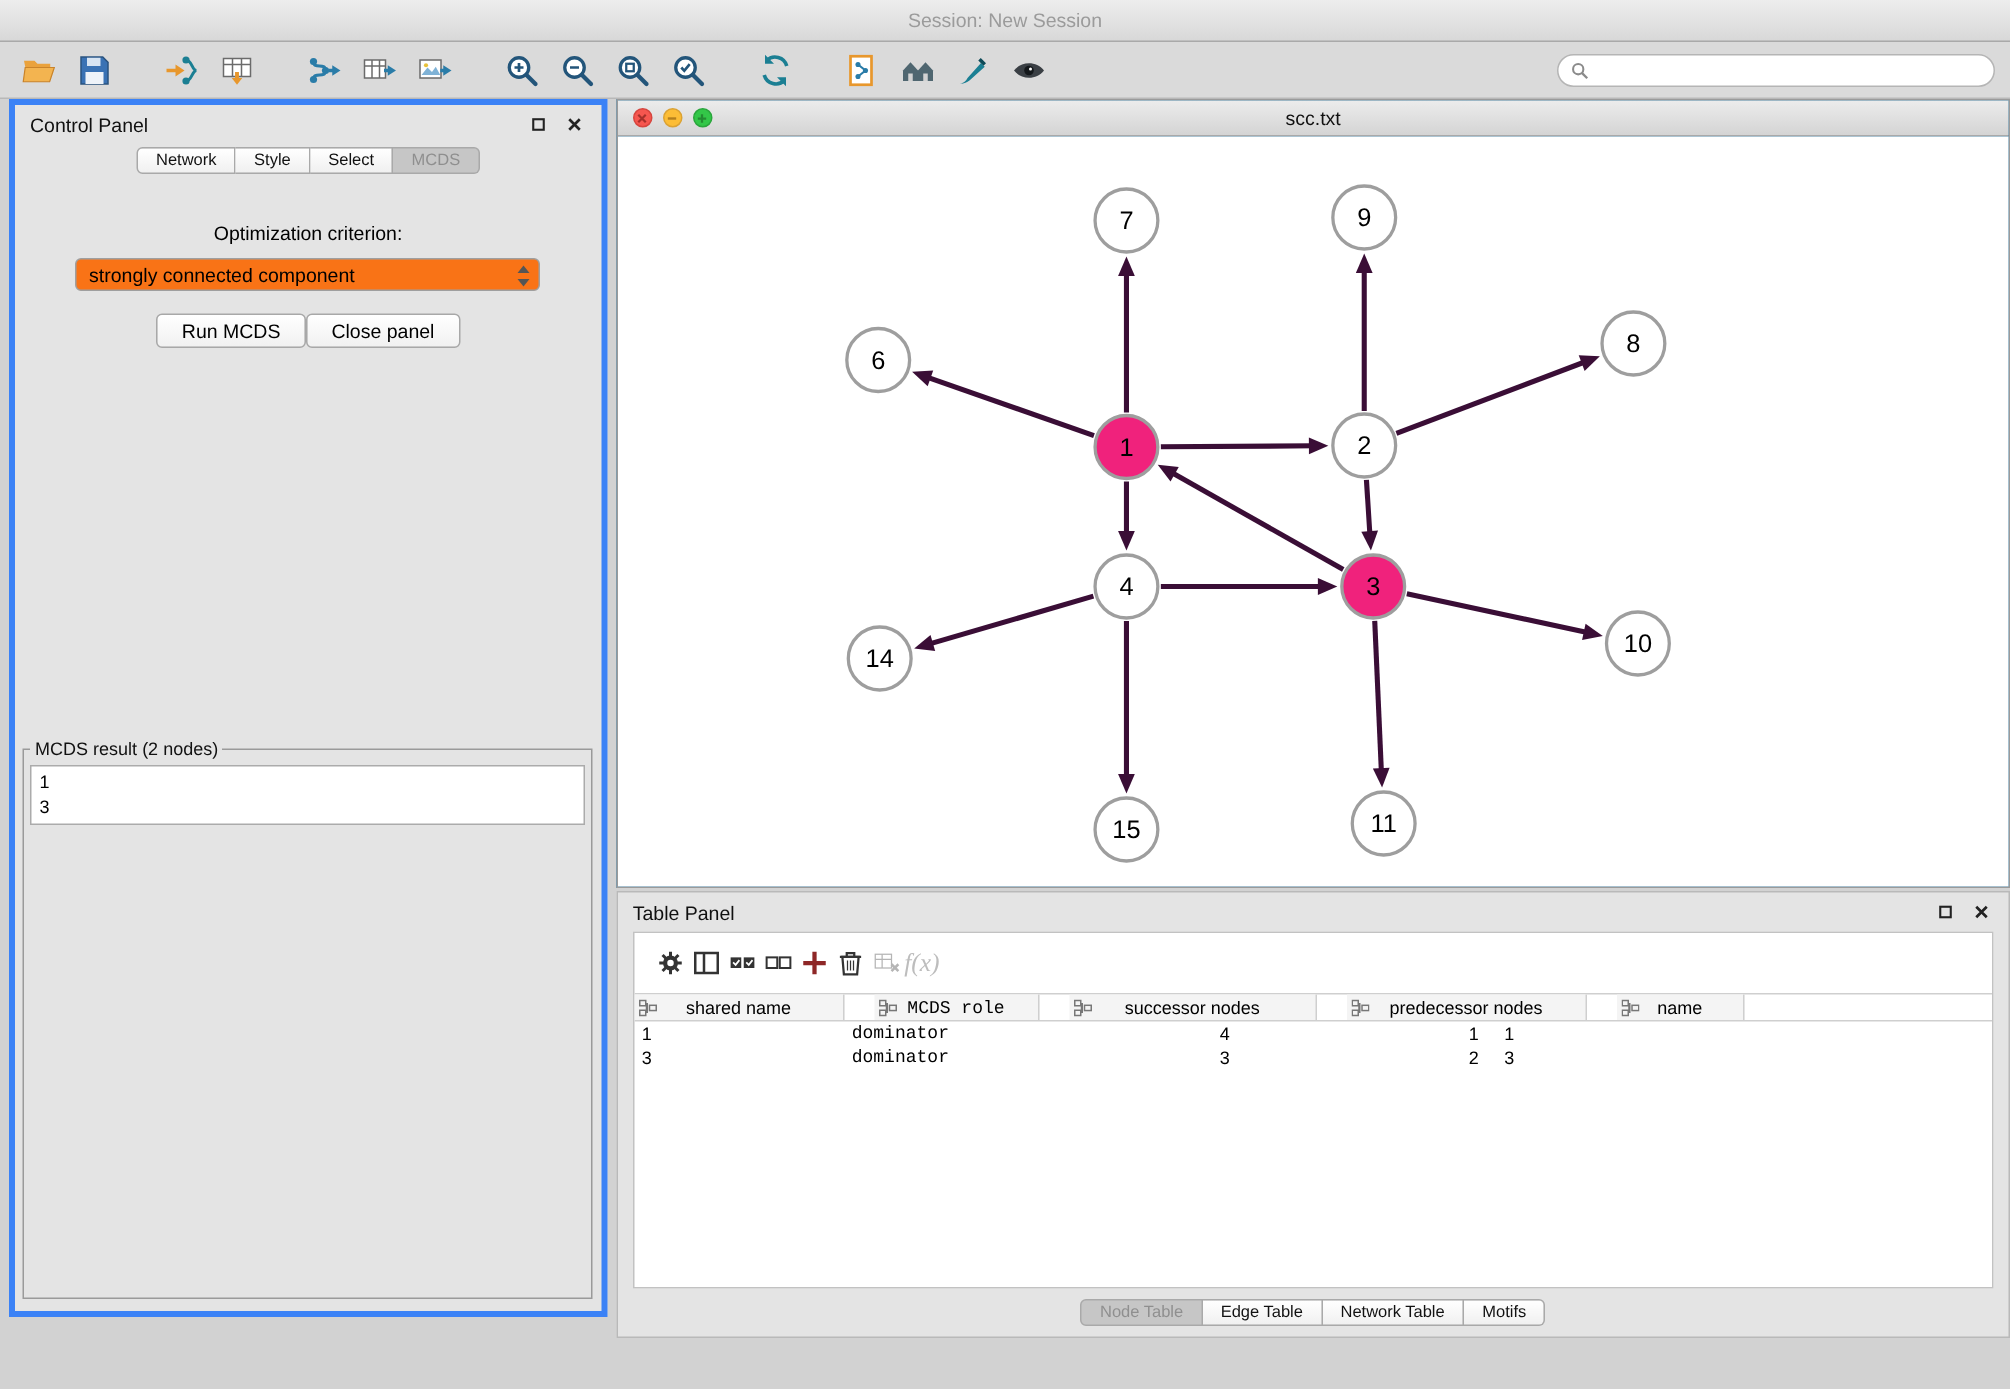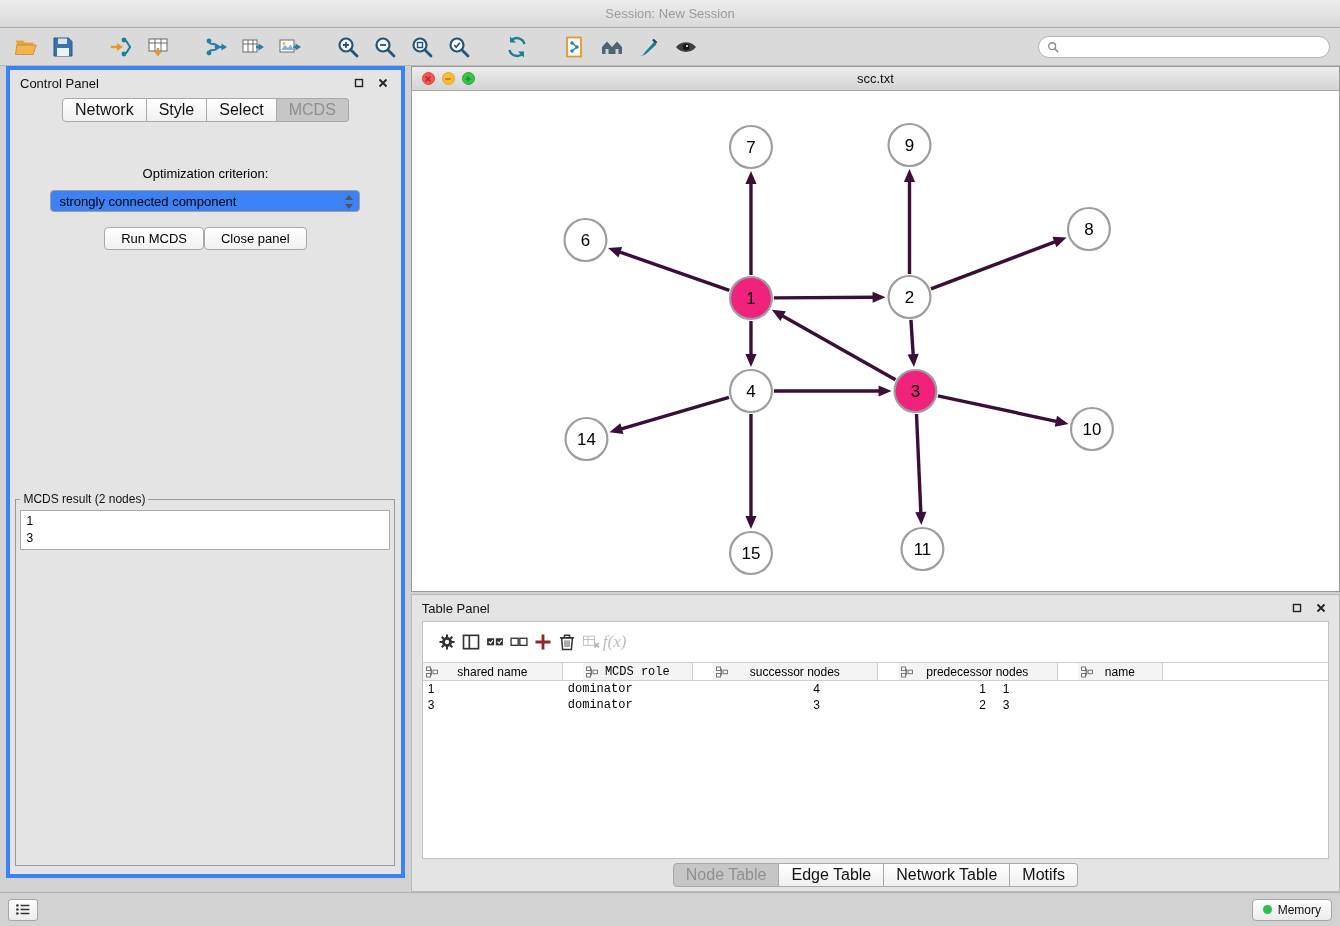--- a/index.html
+++ b/index.html
@@ -31,28 +31,28 @@
   .control-panel { width:400px; height:812px; margin-left:6px; margin-right:6px;
                    background:#e4e4e4; border:4px solid #3b82f6; display:flex; flex-direction:column; }
   .panel-header { height:26px; display:flex; align-items:center; padding:0 10px;
                   font-size:13px; color:#111; }
   .panel-header .spacer { flex:1; }
   .win-btn { width:16px; height:16px; display:flex; align-items:center; justify-content:center; margin-left:8px; }
   .win-btn svg { width:10px; height:10px; }
 
   .seg-row { display:flex; justify-content:center; padding:2px 0 12px; }
   .seg-tab { border:1px solid #a9a9a9; border-left:none; background:linear-gradient(#ffffff,#f0f0f0);
-             padding:2px 12px; font-size:16px; color:#111; cursor:default; }
+             padding:2px 12px; font-size:11px; color:#111; cursor:default; }
   .seg-tab:first-child { border-left:1px solid #a9a9a9; border-radius:4px 0 0 4px; }
   .seg-tab:last-child { border-radius:0 4px 4px 0; }
   .seg-tab.active { background:#c6c6c6; color:#8f8f8f; }
 
   .cp-body { flex:1; display:flex; flex-direction:column; align-items:center; }
-  .opt-label { font-size:13px; margin-top:32px; }
-  .dropdown { margin-top:9px; width:310px; height:22px; background:#3b82f6;
+  .opt-label { font-size:13px; margin-top:20px; }
+  .dropdown { margin-top:9px; width:310px; height:22px; background:#f97316;
               border:1px solid #9f9f9f; border-radius:4px; display:flex; align-items:center;
               font-size:13px; padding-left:8px; position:relative; }
   .dropdown .stepper { position:absolute; right:5px; top:3px; width:10px; height:16px; }
   .btn-row { margin-top:15px; display:flex; }
   button.mac { background:linear-gradient(#ffffff,#f1f1f1); border:1px solid #a8a8a8;
                border-radius:4px; font-size:13px; padding:3px 16px;
                font-family:"Liberation Sans", sans-serif; }
   fieldset.result { width:380px; height:374px; margin-top:auto; margin-bottom:8px;
                     border:1px solid #9a9a9a; padding:4px; }
   fieldset.result legend { font-size:12px; padding:0 3px; color:#111; }
@@ -518,27 +518,13 @@
         <div class="table-tabs-row">
             <div class="seg-tab active">Node Table</div>
             <div class="seg-tab">Edge Table</div>
             <div class="seg-tab">Network Table</div>
             <div class="seg-tab">Motifs</div>
           </div>
       </div>
     </div>
   </div>
 
-  <div class="statusbar">
-    <div class="status-btn">
-      <svg viewBox="0 0 20 16">
-          <path d="M7 3h11M7 8h11M7 13h11" stroke="#333" stroke-width="1.8"></path>
-          <circle cx="3" cy="3" r="1.6" fill="#333"></circle>
-          <circle cx="3" cy="8" r="1.6" fill="#333"></circle>
-          <circle cx="3" cy="13" r="1.6" fill="#333"></circle>
-        </svg>
-    </div>
-    <div class="memory">
-      <span class="dot"></span>
-      <span>Memory</span>
-    </div>
-  </div>
 </div>
 
 </body></html>

